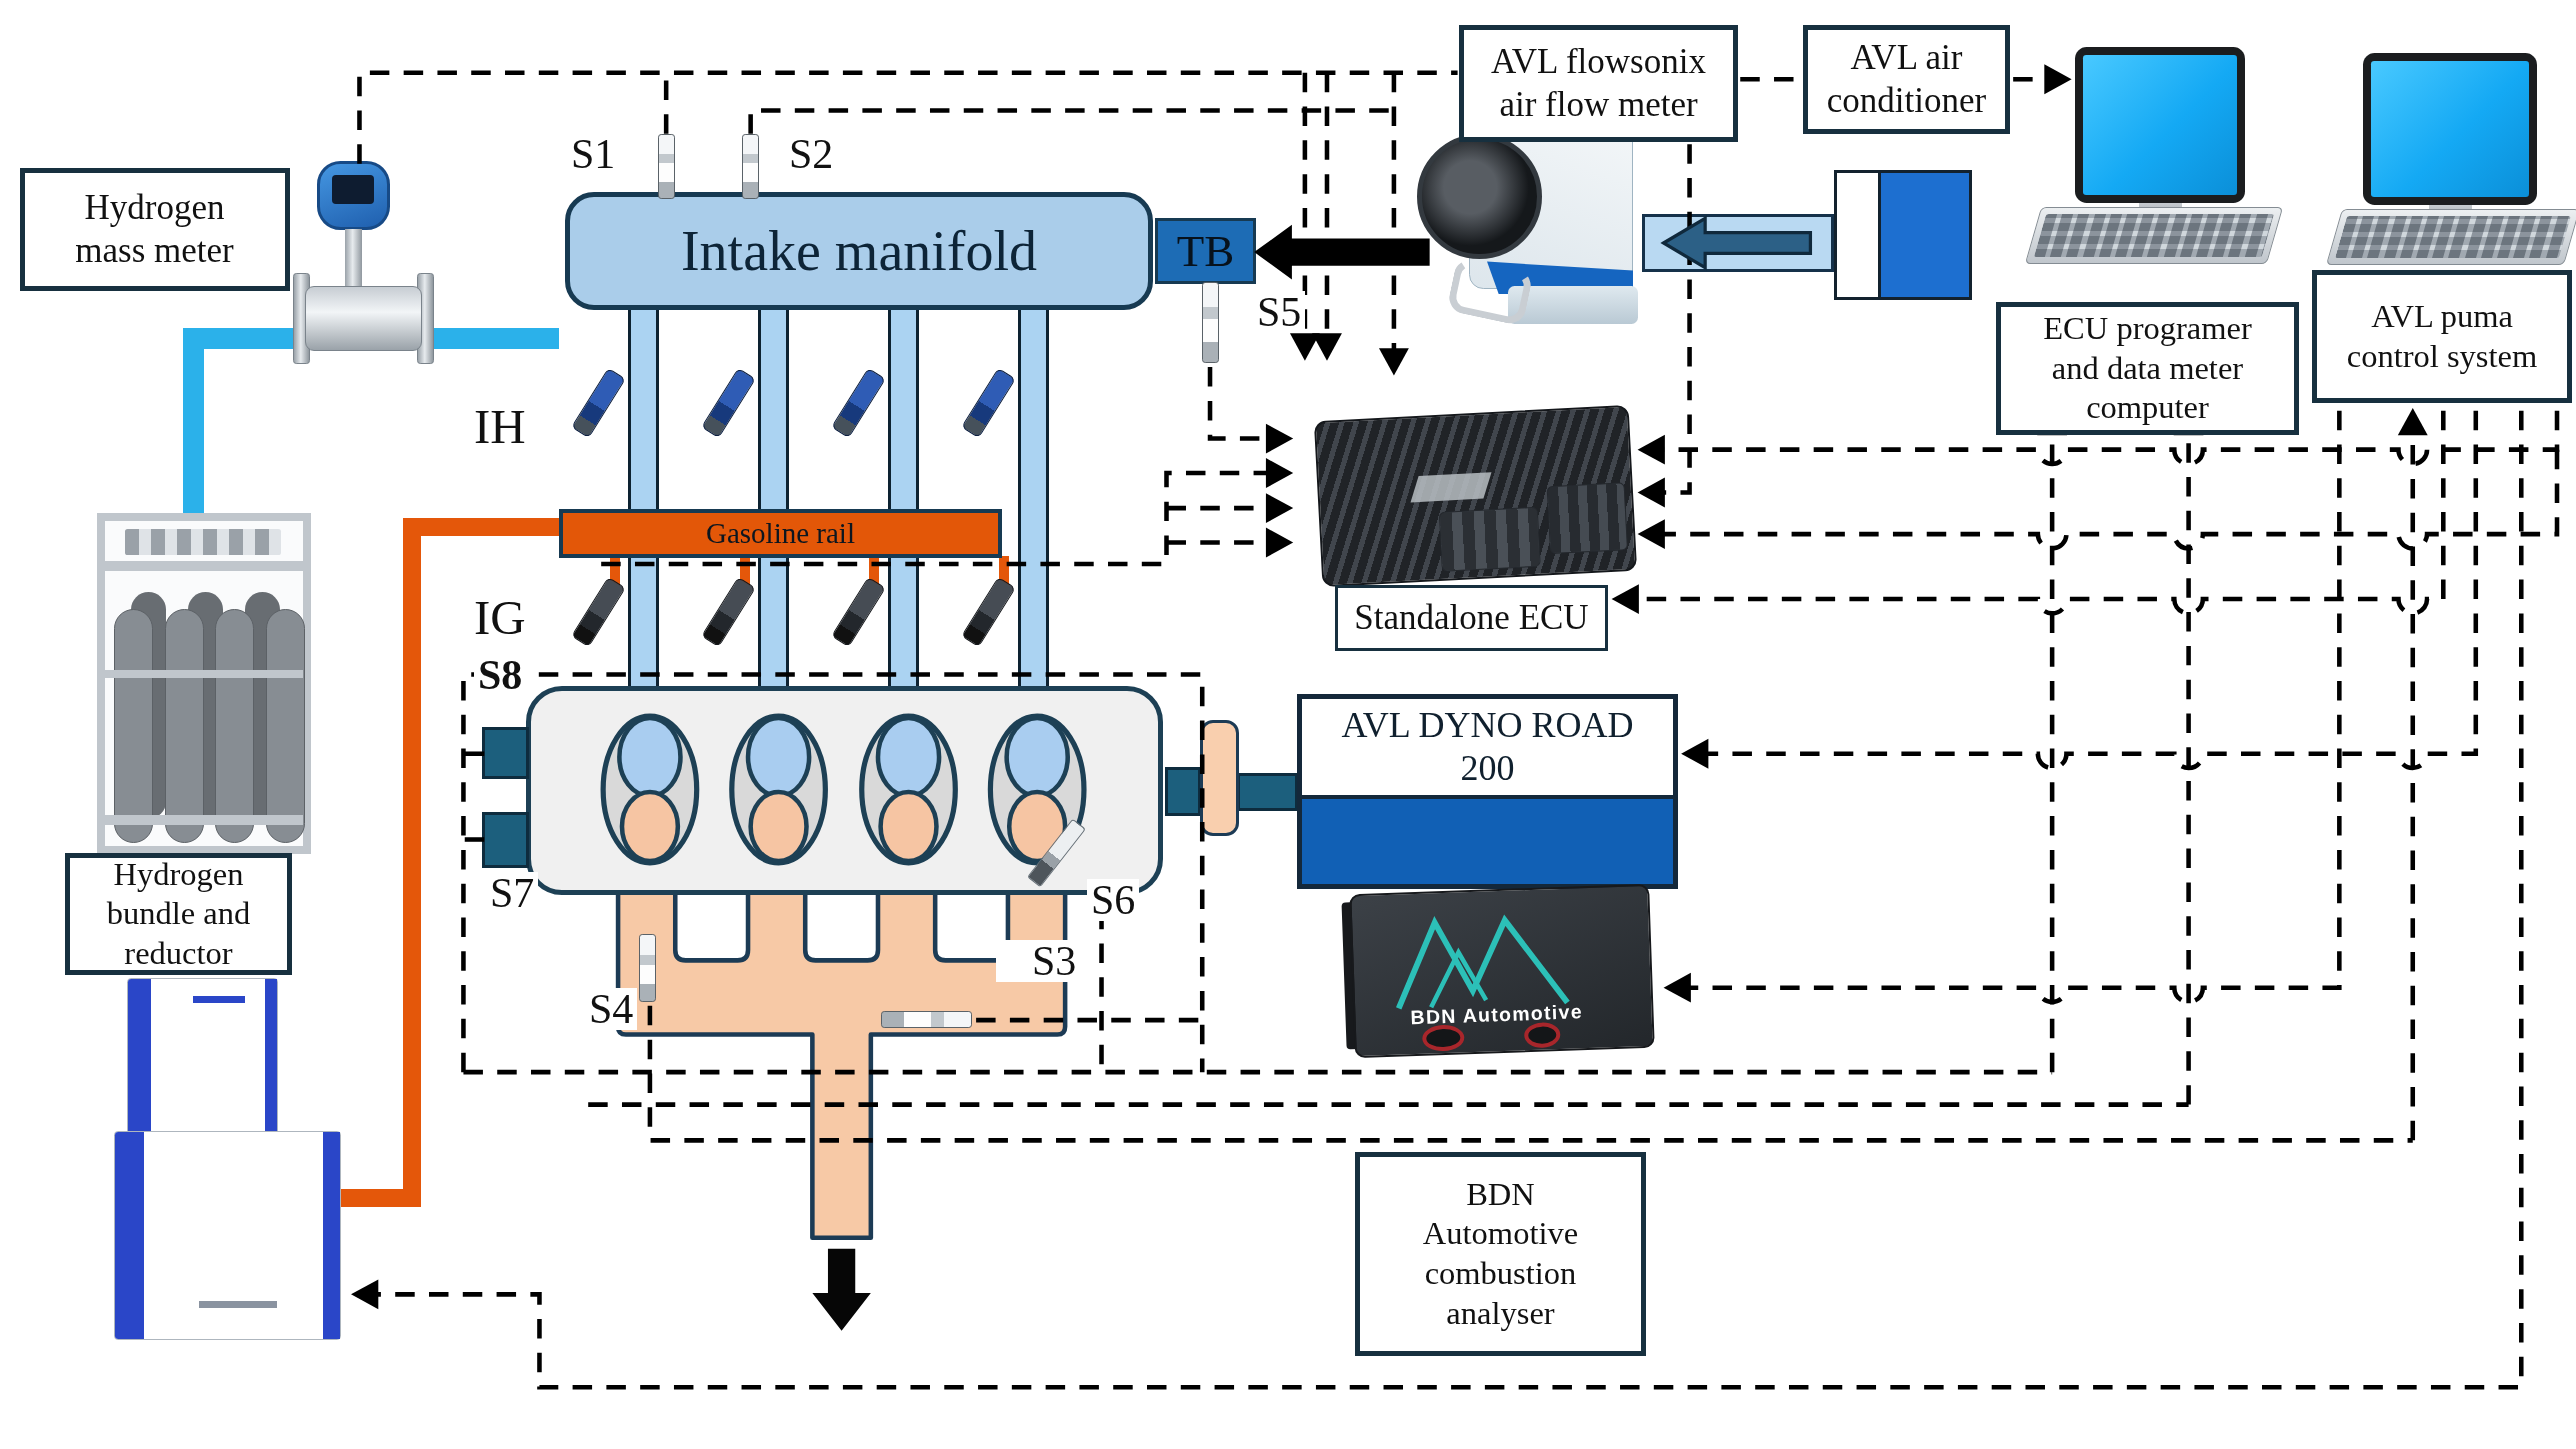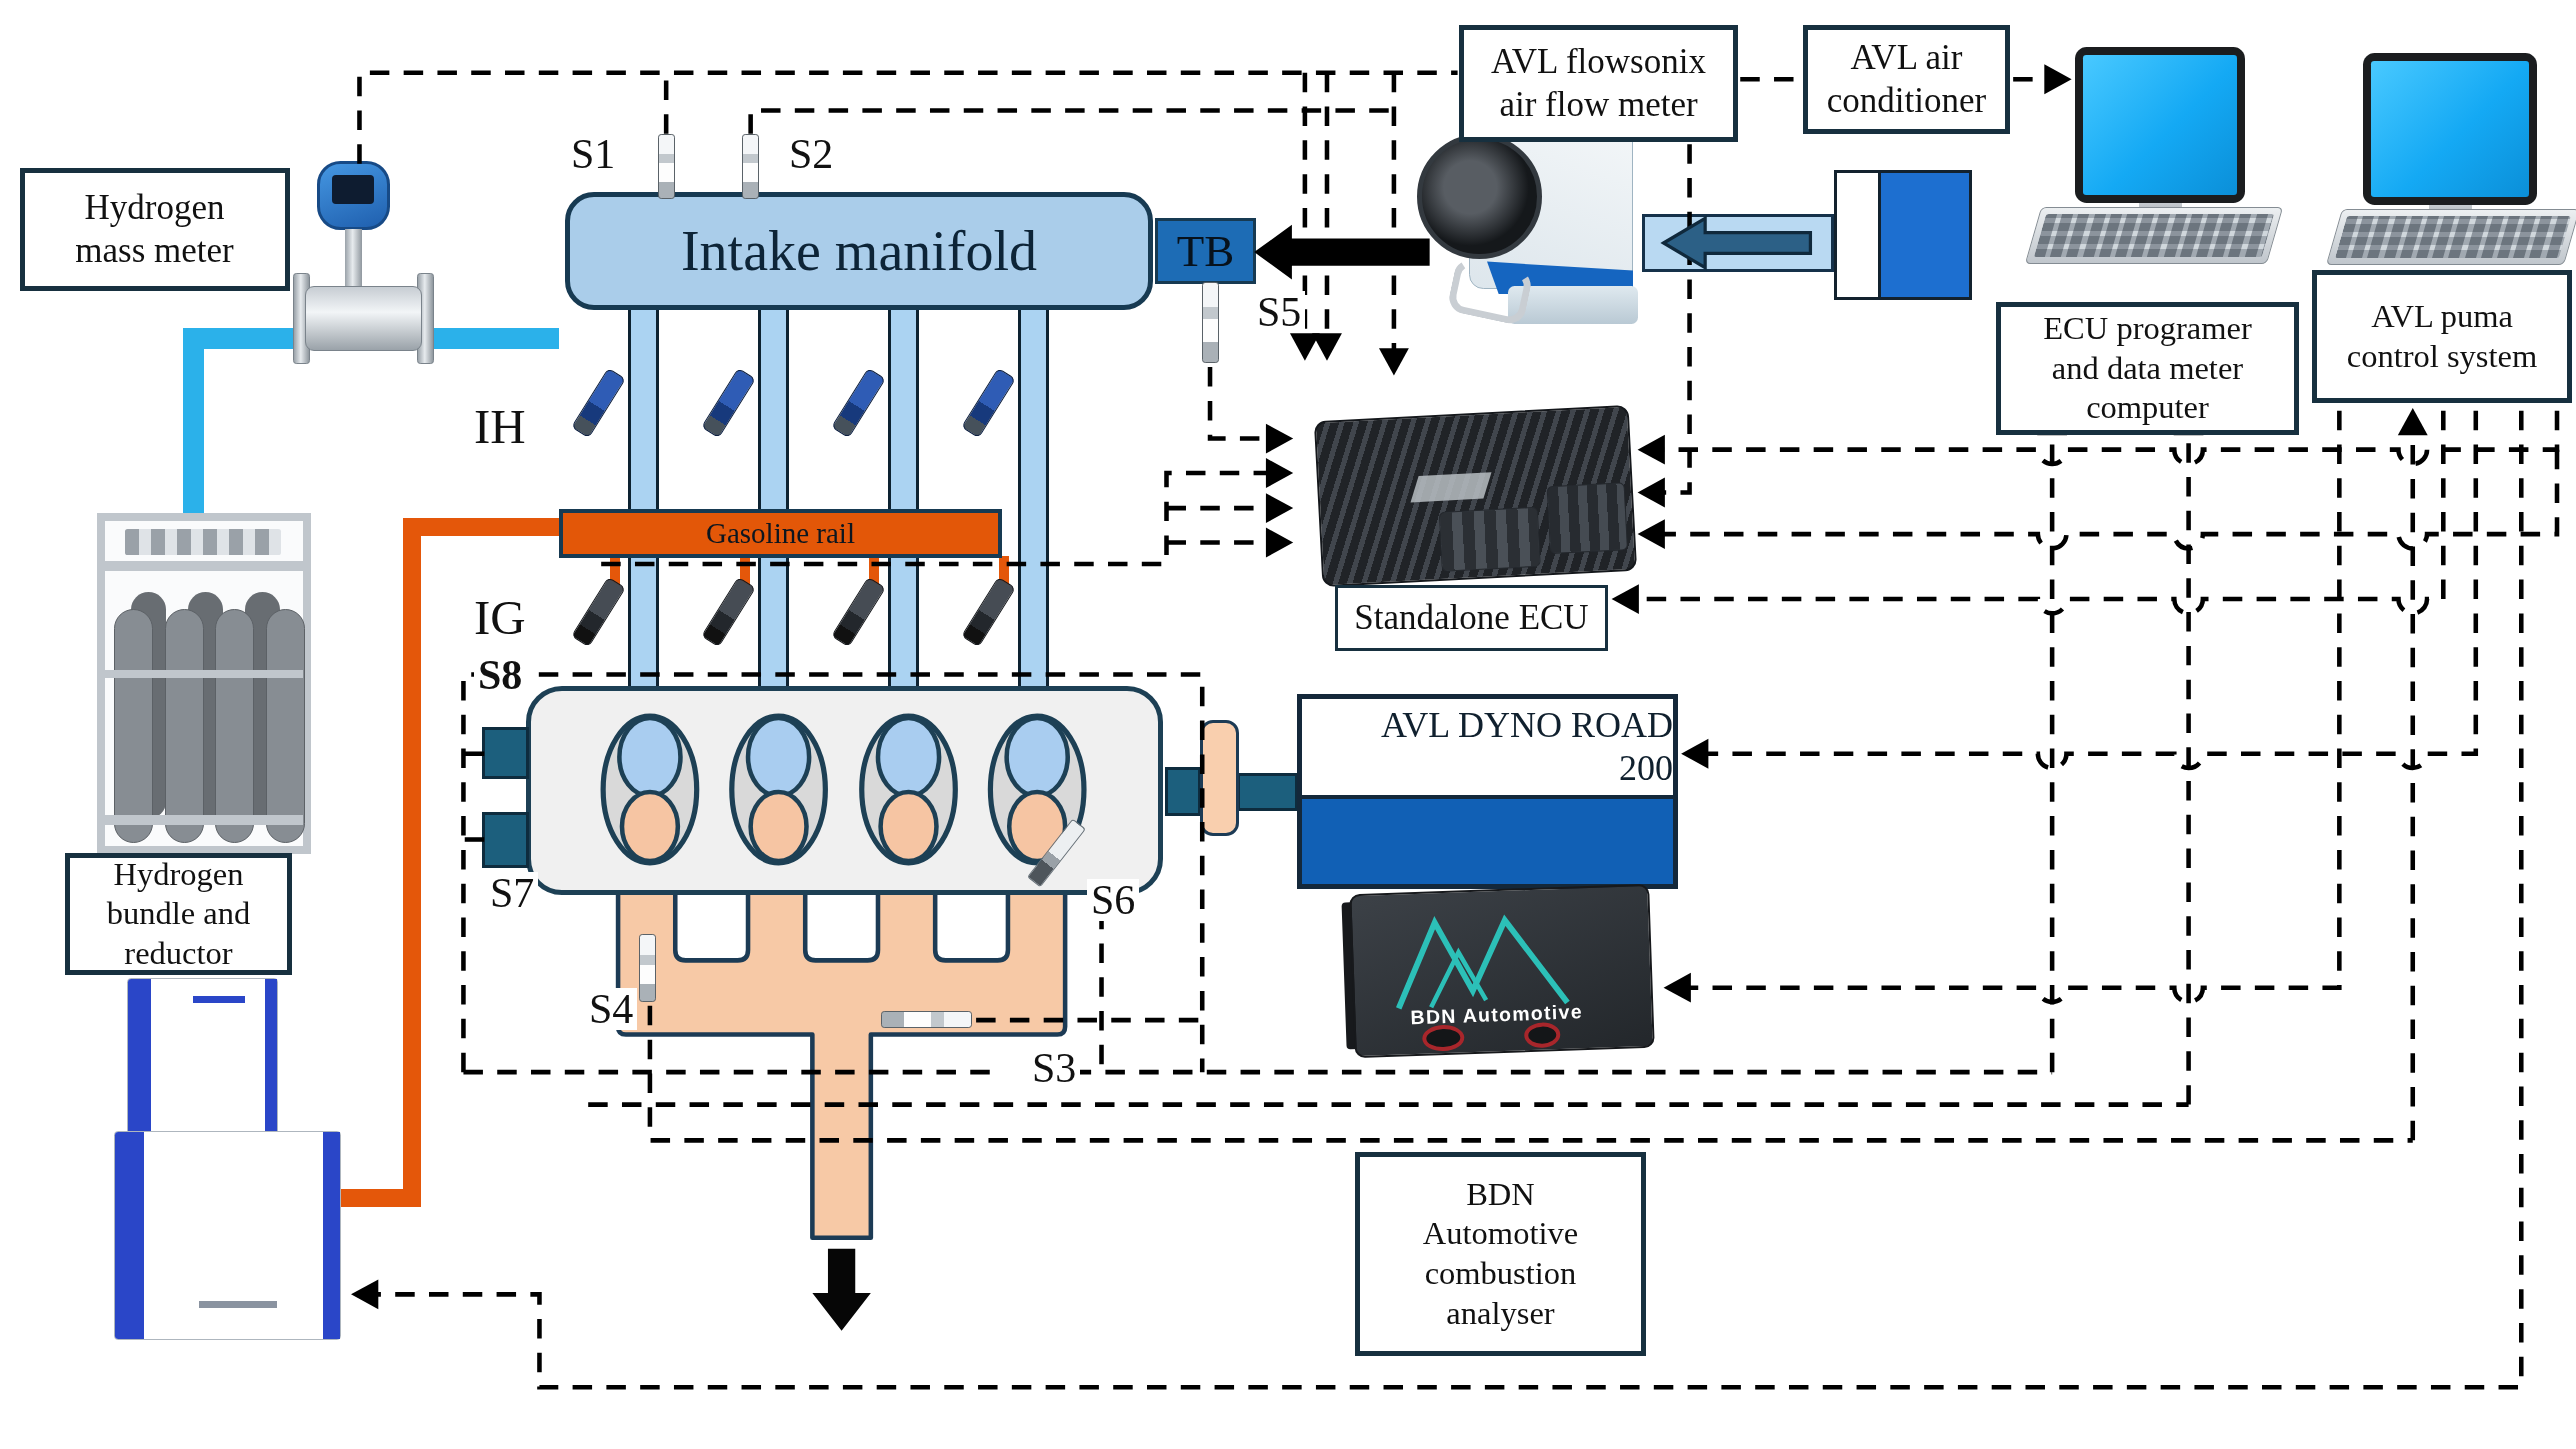--- a/index.html
+++ b/index.html
@@ -110,21 +110,21 @@
   <div class="abs port" style="left:482px;top:727px;width:47px;height:52px;"></div>
   <div class="abs port" style="left:482px;top:812px;width:47px;height:56px;"></div>
 
   <div class="abs" style="left:1048px;top:816px;width:17px;height:74px;transform:rotate(38deg);z-index:12;border:1.9px solid #667078;border-radius:3.2px;
               background:linear-gradient(180deg,#eceff1 0 55%,#9aa1a7 55% 70%,#4e555b 70%);"></div>
 
   <div class="abs" style="left:1165px;top:767px;width:36px;height:49px;background:#1c5f7d;border:3.2px solid #0e2c3e;z-index:10;"></div>
   <div class="abs" style="left:1200px;top:720px;width:39px;height:116px;background:#f9cfae;border:3.9px solid #1c3b55;border-radius:13px;z-index:11;"></div>
   <div class="abs" style="left:1237px;top:773px;width:61px;height:38px;background:#1c5f7d;border:3.2px solid #0e2c3e;z-index:10;"></div>
   <div class="abs" style="left:1297px;top:694px;width:381px;height:195px;border:5.2px solid #14283a;background:#fff;z-index:10;display:flex;flex-direction:column;">
-    <div style="height:96px;display:flex;flex-direction:column;align-items:flex-end;justify-content:center;font-size:36px;color:#10202e;line-height:1.2;">
+    <div style="height:96px;display:flex;flex-direction:column;align-items:center;justify-content:center;font-size:36px;color:#10202e;line-height:1.2;">
       <span>AVL DYNO ROAD</span>
       <span>200</span>
     </div>
     <div style="flex:1;background:#1160b5;border-top:4.5px solid #14283a;"></div>
   </div>
 
   <div class="abs" style="left:292px;top:161px;width:149px;height:201px;z-index:12;">
     <div class="abs" style="left:25px;top:0;width:73px;height:69px;background:linear-gradient(160deg,#4597e2,#1f5fae);border:3.9px solid #174a86;border-radius:23.4px;"></div>
     <div class="abs" style="left:40px;top:14.3px;width:42px;height:29px;background:#0e1c30;border-radius:3.9px;"></div>
     <div class="abs silver" style="left:53px;top:68px;width:17px;height:60px;"></div>
@@ -255,21 +255,21 @@
 
   <div class="abs slab" style="left:567px;top:133px;">S1</div>
   <div class="abs slab" style="left:785px;top:133px;">S2</div>
   <div class="abs slab" style="left:1253px;top:291px;">S5</div>
   <div class="abs slab" style="left:470px;top:402px;font-size:49px;">IH</div>
   <div class="abs slab" style="left:470px;top:593px;font-size:49px;">IG</div>
   <div class="abs slab" style="left:474px;top:654px;font-weight:bold;">S8</div>
   <div class="abs slab" style="left:486px;top:872px;">S7</div>
   <div class="abs slab" style="left:1087px;top:879px;">S6</div>
   <div class="abs slab" style="left:585px;top:988px;">S4</div>
-  <div class="abs slab" style="left:996px;top:1047px;padding-left:36px;">S3</div>
+  <div class="abs slab" style="left:996px;top:940px;padding-left:36px;">S3</div>
 
   <svg width="2576" height="1449" viewBox="0 0 3964 2230" style="z-index:28;pointer-events:none;">
     <g fill="none" stroke="#000" stroke-width="7" stroke-dasharray="30 22">
       <path d="M 553 252 V 112 H 2243"></path>
       <path d="M 1025 206 V 112"></path>
       <path d="M 1155 206 V 170 H 2145"></path>
       <path d="M 2008 112 V 535"></path>
       <path d="M 2042 112 V 535"></path>
       <path d="M 2145 112 V 558"></path>
       <path d="M 2678 122 H 2768"></path>

